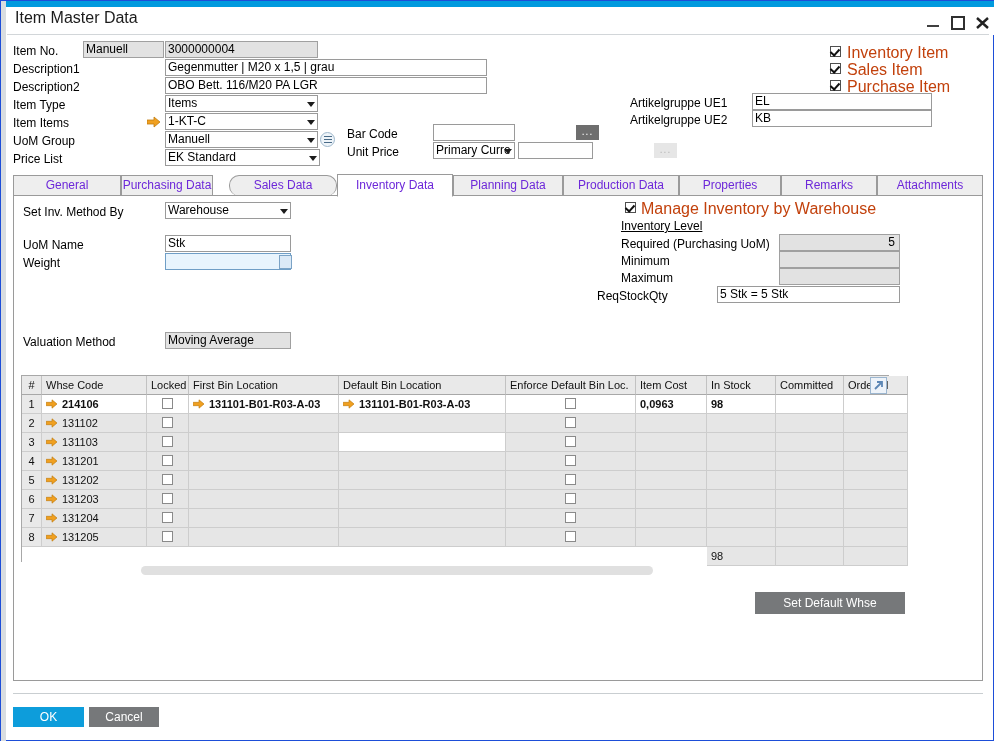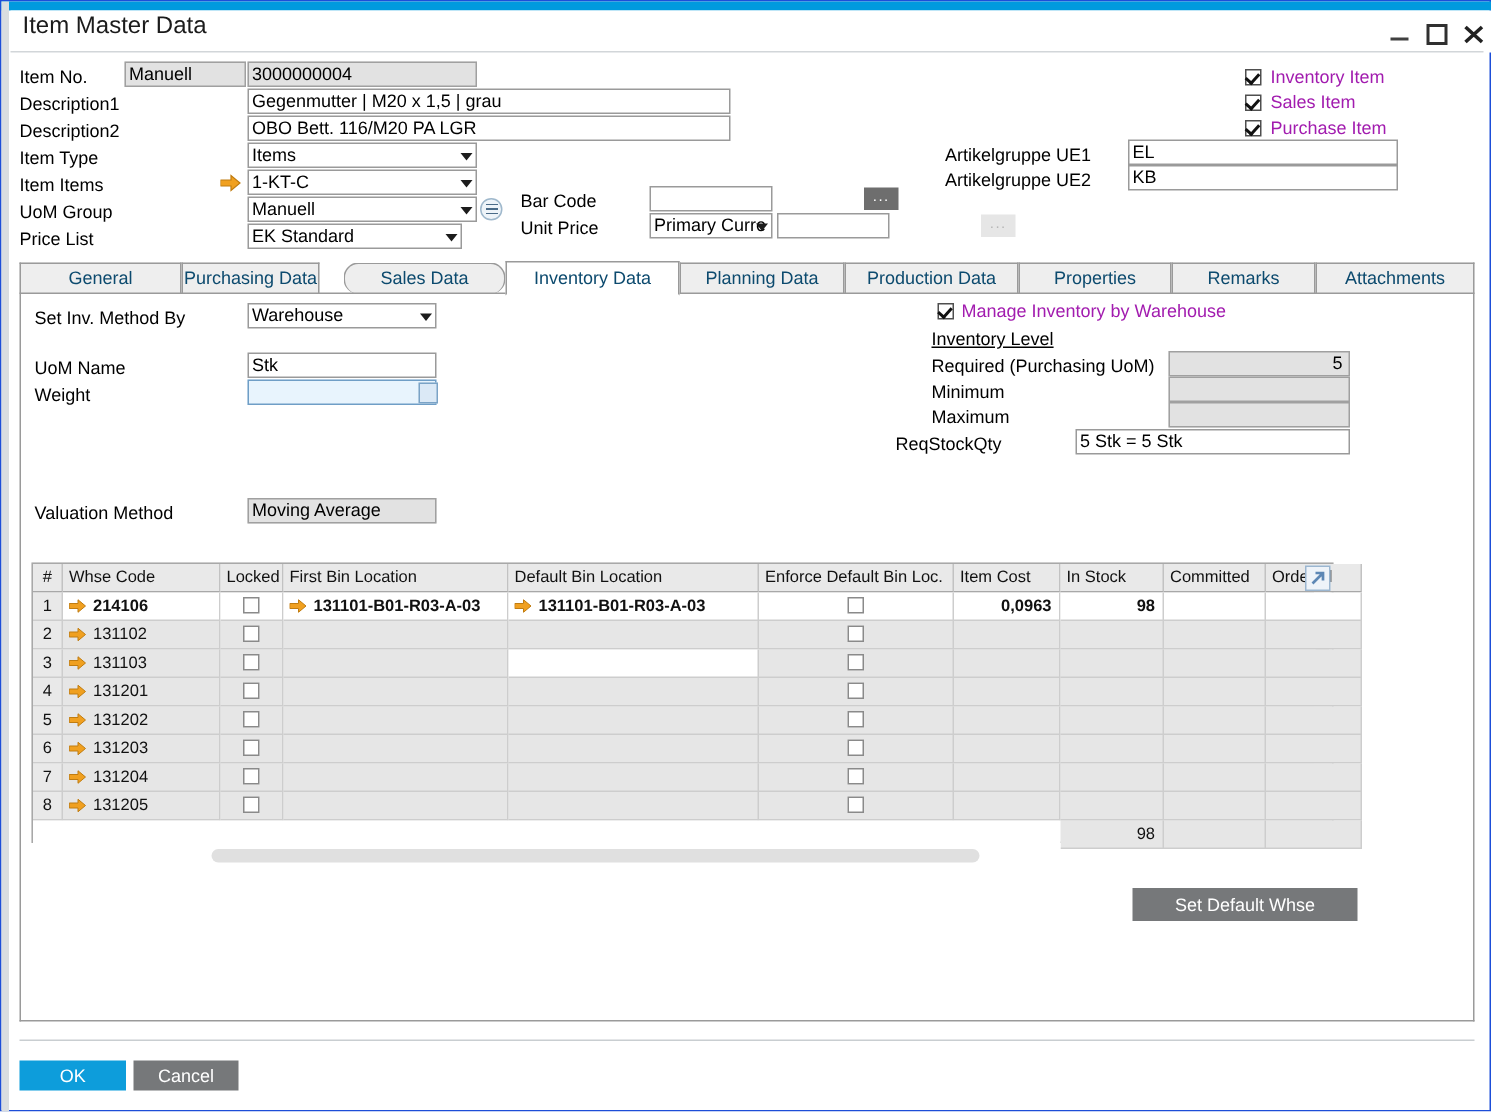--- a/index.html
+++ b/index.html
@@ -70,21 +70,21 @@
   
   .larw{position:absolute;width:14px;height:12px;}
   .larw svg{display:block;}
   
   .cb{position:absolute;width:11px;height:11px;box-sizing:border-box;
       border:1px solid #4f4f4f;background:#fff;}
   .cb.on:after{
     content:"";position:absolute;left:1px;top:0px;width:4px;height:7px;
     border:solid #111;border-width:0 2px 2px 0;transform:rotate(42deg);
   }
-  .cblabel{position:absolute;font-size:12px;color:#a21caf;white-space:nowrap;}
+  .cblabel{position:absolute;font-size:16px;color:#c2410c;white-space:nowrap;}
   .ul1{text-decoration:underline;}
   
   .dotbtn{
     position:absolute;width:23px;height:15px;box-sizing:border-box;
     background:#6e6e6e;color:#ffffff;font-size:10px;text-align:center;
     line-height:13px;letter-spacing:1px;
   }
   .dotbtn.dis{background:#e6e6e6;color:#b6b6b6;}
   .circbtn{
     position:absolute;width:15px;height:15px;border-radius:50%;
@@ -95,21 +95,21 @@
     background:
       linear-gradient(to bottom,#4a6b88 0 1px,transparent 1px 3px,
       #4a6b88 3px 4px,transparent 4px 6px,#4a6b88 6px 7px,transparent 7px 8px);
   }
   
   .tabstrip{position:absolute;left:12px;top:173px;width:970px;height:22px;}
   .tab{
     position:absolute;top:1px;height:21px;box-sizing:border-box;
     border:1px solid #9a9a9a;border-bottom:none;
     background:#eeeeee;
-    font-size:12px;text-align:center;line-height:19px;color:#0c4a6e;
+    font-size:12px;text-align:center;line-height:19px;color:#6d28d9;
     white-space:nowrap;overflow:hidden;
   }
   .tab.active{
     background:#ffffff;top:0px;height:23px;line-height:21px;font-weight:normal;
     border-bottom:1px solid #ffffff;z-index:3;
   }
   .tabline{position:absolute;left:12px;top:194px;width:970px;height:1px;background:#9a9a9a;z-index:1;}
   
   .panel{
     position:absolute;left:12px;top:195px;width:970px;height:485px;
@@ -123,21 +123,21 @@
   .ghdr{position:absolute;left:0;top:0;height:19px;box-sizing:border-box;
     background:#e9e9e9;border-bottom:1px solid #a8a8a8;font-size:11px;
     line-height:18px;padding-left:4px;color:#111;white-space:nowrap;overflow:hidden;
     border-right:1px solid #c2c2c2;}
   .ghdr.c{text-align:center;padding-left:0;}
   .gcell{position:absolute;height:19px;box-sizing:border-box;
     border-right:1px solid #cdcdcd;border-bottom:1px solid #cdcdcd;
     background:#e6e6e6;font-size:11px;line-height:18px;color:#111;
     padding-left:4px;white-space:nowrap;overflow:hidden;}
   .gcell.white{background:#ffffff;}
-  .gcell.num{text-align:right;padding-right:5px;}
+  .gcell.num{padding-right:15px;}
   .gcell.b{font-weight:bold;}
   .gcell.idx{text-align:center;padding-left:0;background:#e9e9e9;}
   .gcb{position:absolute;width:11px;height:11px;box-sizing:border-box;
        border:1px solid #8a8a8a;background:#ffffff;}
   .gexpand{position:absolute;right:1px;top:1px;width:17px;height:17px;
     box-sizing:border-box;border:1px solid #9bb6d0;background:#eef3f9;}
   .vscroll{position:absolute;right:1px;top:19px;width:11px;height:145px;background:#f0f0f0;}
   .vthumb{position:absolute;left:1px;top:28px;width:9px;height:42px;background:#cdcdcd;border-radius:5px;}
   .hscroll{position:absolute;left:140px;top:565px;width:512px;height:9px;
     background:#e0e0e0;border-radius:5px;}
@@ -216,21 +216,21 @@
     </div>
     <div class="circbtn" style="left:319px;top:95px;">
         <i></i>
       </div>
 
     <div class="lbl" style="left:346px;top:90px;">Bar Code</div>
     <div class="fld" style="left:432px;top:87px;width:82px;"></div>
     <div class="dotbtn" style="left:575px;top:88px;">...</div>
 
     <div class="lbl" style="left:12px;top:115px;">Price List</div>
-    <div class="combo" style="left:164px;top:112px;width:143px;">
+    <div class="combo" style="left:164px;top:112px;width:155px;">
       <span>EK Standard</span>
       <span class="arw"></span>
     </div>
 
     <div class="lbl" style="left:346px;top:108px;">Unit Price</div>
     <div class="combo" style="left:432px;top:105px;width:82px;">
       <span>Primary Curre</span>
       <span class="arw"></span>
     </div>
     <div class="fld" style="left:517px;top:105px;width:75px;"></div>

